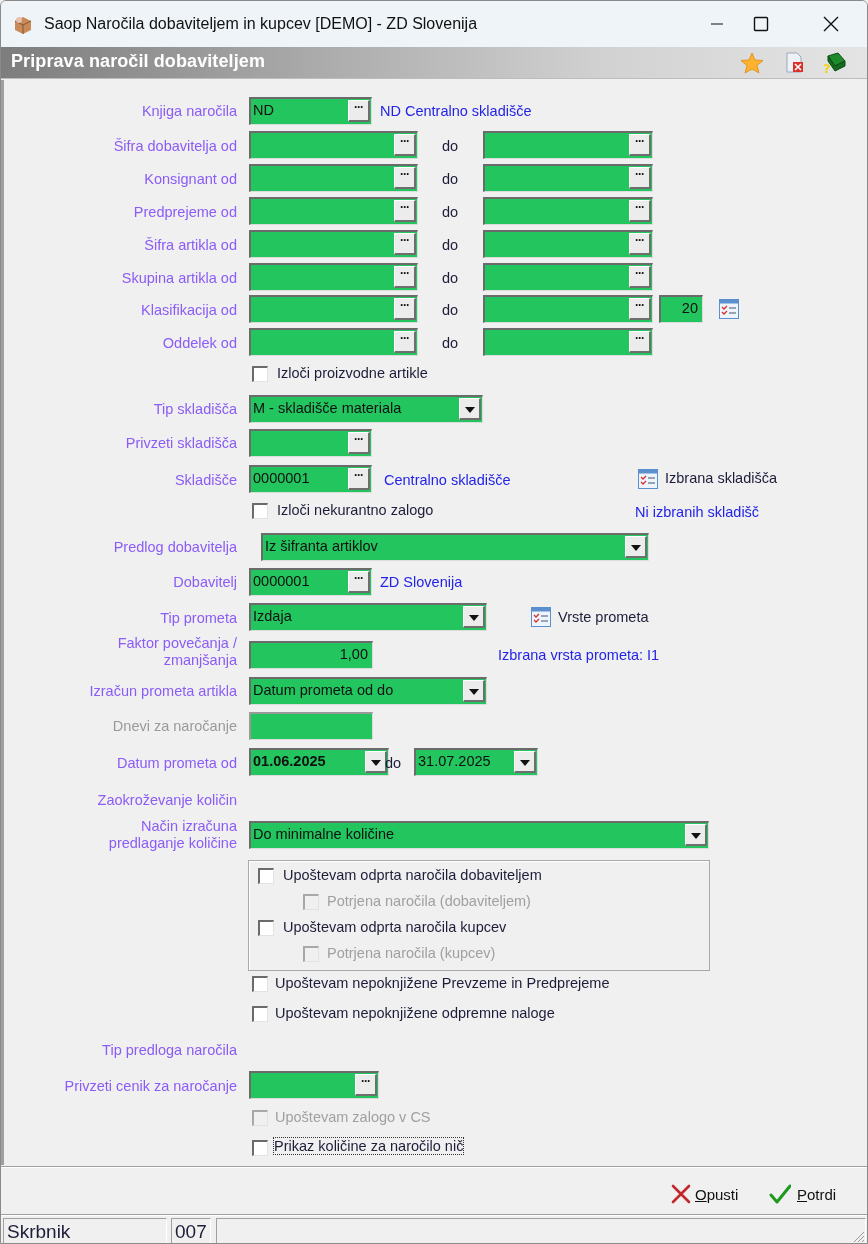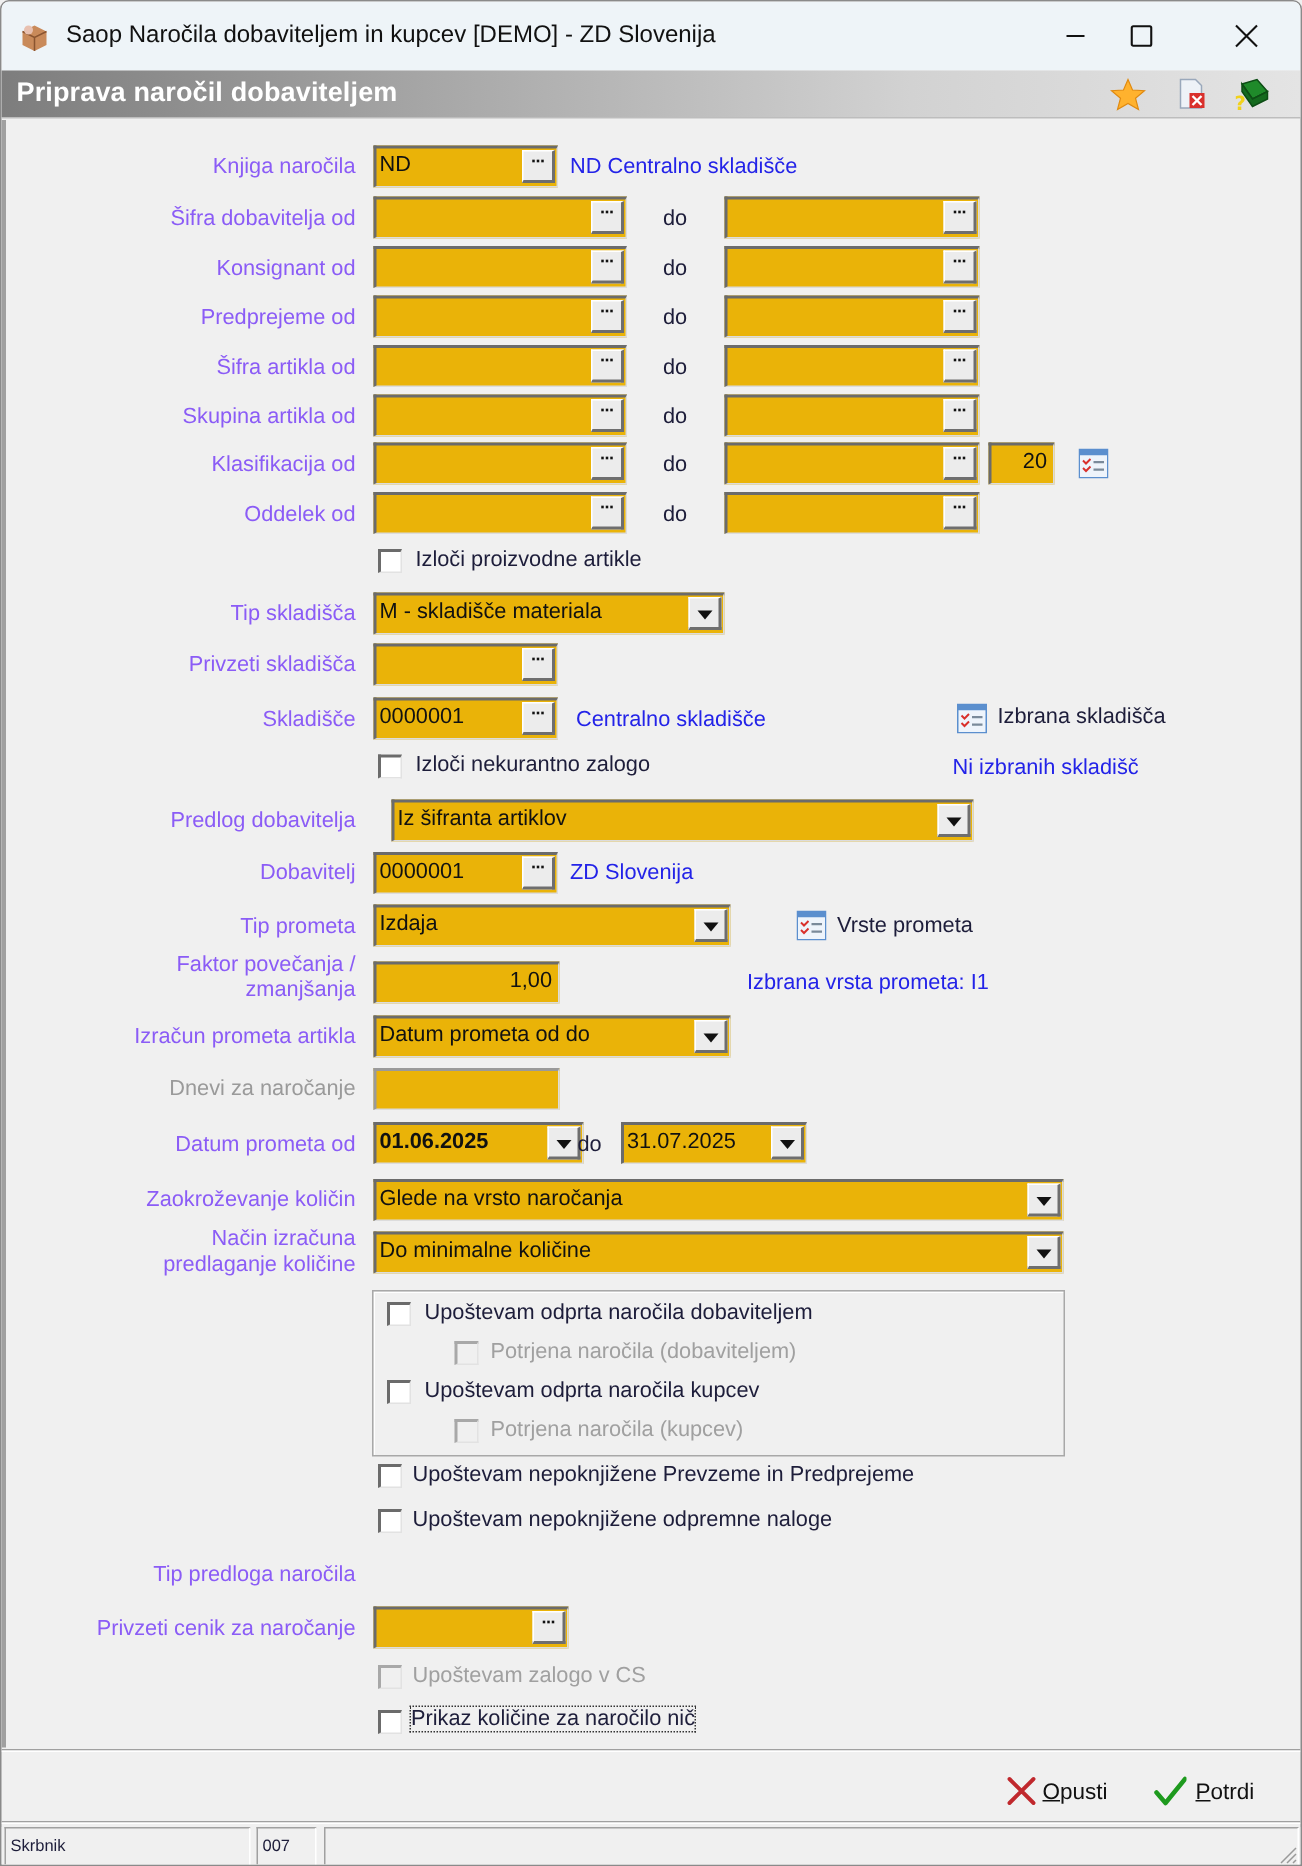--- a/index.html
+++ b/index.html
@@ -36,21 +36,21 @@
   }
   .subheader .hicon { position: absolute; top: 5px; width: 24px; height: 22px; }
   .content { position: absolute; left: 0; top: 79px; width: 100%; height: 1085px; border-left: 3px solid #a0a0a0; }
   .lbl {
     position: absolute; text-align: right; font-size: 14.5px; color: #8b5cf6;
     font-family: "Liberation Sans", sans-serif; white-space: nowrap;
   }
   .lbl.dis { color: #9a9a9a; }
   .lbl.two { line-height: 17px; }
   .field {
-    position: absolute; height: 28px; background: #eab308;
+    position: absolute; height: 28px; background: #22c55e;
     border-top: 2px solid #6b6b6b; border-left: 2px solid #6b6b6b;
     border-right: 1px solid #dcdcdc; border-bottom: 1px solid #dcdcdc;
     font-size: 14.5px; line-height: 23px; padding-left: 2px; color: #111;
     font-family: "Liberation Sans", sans-serif; white-space: nowrap; overflow: hidden;
   }
   .field.right { text-align: right; padding-right: 4px; }
   .btn3 {
     position: absolute; top: 1px; right: 1px; width: 22px; height: 22px; background: #ececec;
     border-right: 2px solid #6e6e6e; border-bottom: 2px solid #6e6e6e;
     border-left: 1px solid #fff; border-top: 1px solid #fff;
@@ -77,21 +77,21 @@
   .cblbl.dis { color: #a0a0a0; }
   .cblbl.focus { outline: 1px dotted #333; }
   .group { position: absolute; border: 1px solid #a8a8a8; box-shadow: inset 1px 1px 0 #fff; }
   .listicon { position: absolute; width: 20px; height: 20px; }
   .sep { position: absolute; left: 0; width: 100%; height: 2px; border-top: 1px solid #a0a0a0; border-bottom: 1px solid #fff; }
   .actbtn { position: absolute; display: flex; align-items: center; font-size: 15px; color: #111; font-family: "Liberation Sans", sans-serif; }
   .actbtn .u { text-decoration: underline; }
   .statusbar { position: absolute; left: 0; top: 1217px; width: 100%; height: 27px; background: #f0f0f0; }
   .sbcell {
     position: absolute; top: 0; height: 25px; border-top: 1px solid #a0a0a0; border-left: 1px solid #a0a0a0;
-    border-right: 1px solid #fff; font-size: 11px; padding-left: 3px; line-height: 25px; color: #1d1d3a;
+    border-right: 1px solid #fff; font-size: 19px; padding-left: 3px; line-height: 25px; color: #1d1d3a;
     font-family: "Liberation Sans", sans-serif;
   }
 </style>
 </head>
 <body>
 
 <div class="window">
 
   <div class="titlebar">
     <span class="appicon">
@@ -325,24 +325,20 @@
     <span>01.06.2025</span>
     <div class="ddbtn"></div>
   </div>
   <div class="do" style="left:384px; top:754px;">do</div>
   <div class="field" style="left:413px; top:747px; width:124px;">
     <span>31.07.2025</span>
     <div class="ddbtn"></div>
   </div>
 
   <div class="lbl" style="right:630px; top:791px;text-align:center;">Zaokroževanje količin</div>
-  <div class="field" style="left:248px; top:785px; width:460px;">
-    <span>Glede na vrsto naročanja</span>
-    <div class="ddbtn"></div>
-  </div>
 
   <div class="lbl two" style="right:630px; top:817px;">
     <div>Način izračuna</div>
     <div>predlaganje količine</div>
   </div>
   <div class="field" style="left:248px; top:820px; width:460px;">
     <span>Do minimalne količine</span>
     <div class="ddbtn"></div>
   </div>
 

